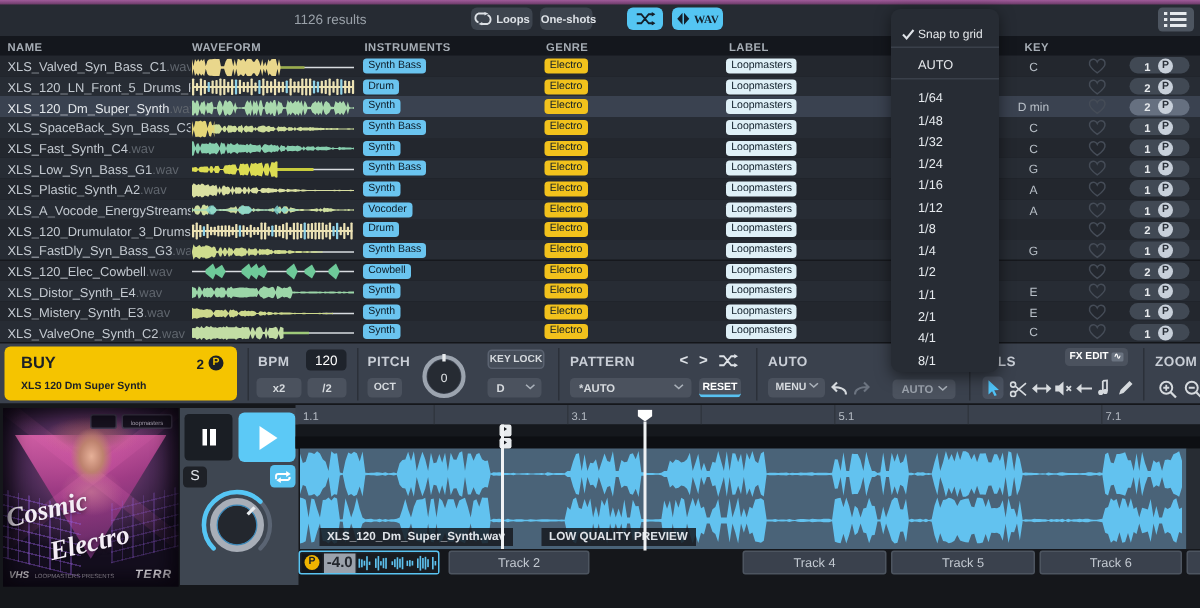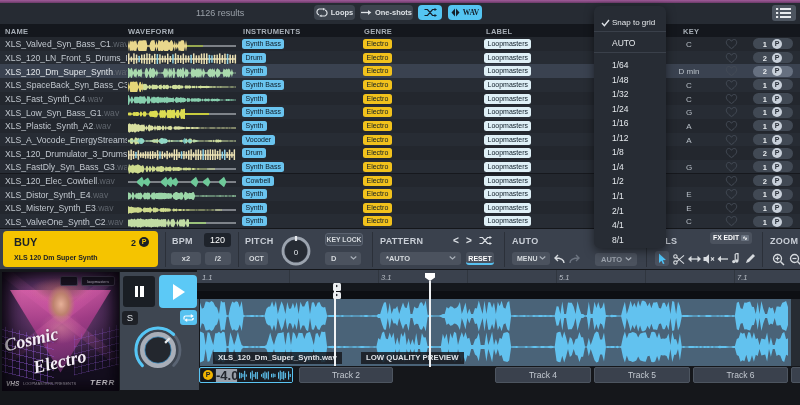--- a/index.html
+++ b/index.html
@@ -39,41 +39,41 @@
 #buy .b3 { position:absolute; right:22px; top:7px; font-size:9px; font-weight:bold; color:#1c2026; }
 #buy .coin { position:absolute; right:-13px; top:-0.5px; width:10px; height:10px; border-radius:50%; background:#1c2026; color:#f5c400; font-size:7px; font-weight:bold; text-align:center; line-height:10.5px; }
 #dropdown { position:absolute; left:594px; top:6px; width:72px; height:242px; background:#272c34; border-radius:6px; box-shadow:0 3px 10px rgba(0,0,0,0.5); z-index:50; }
 .dd-title { position:absolute; left:18px; top:12px; font-size:8px; color:#e6e9ec;text-align:center; }
 .dd-auto { position:absolute; left:18px; top:31.5px; font-size:8.5px; color:#e6e9ec; }
 .dd-sep { position:absolute; left:0; width:72px; height:1px; background:#3a404a; }
 .dd-item { position:absolute; left:18px; font-size:8.5px; color:#e6eaee; }
 #bottom { position:absolute; left:0; top:269px; width:800px; height:136px; background:#15171b; }
 #album { position:absolute; left:2px; top:3px; width:117px; height:119px; background:#0d0b12; overflow:hidden; }
 #cpanel { position:absolute; left:120px; top:3px; width:79px; height:118px; background:#3e4651; }
-#ruler { position:absolute; left:197px; top:1px; width:603px; height:13px; background:#3a414d;font-style:italic; }
+#ruler { position:absolute; left:197px; top:1px; width:603px; height:13px; background:#3a414d; }
 #wavetop { position:absolute; left:197px; top:14px; width:603px; height:16px; background:#15181d; }
 #wavetop2 { position:absolute; left:197px; top:22px; width:603px; height:8px; background:#0d0f13; }
 #wavebg { position:absolute; left:200px; top:30px; width:591px; height:67px; background:#4a6378; }
 #waveend { position:absolute; left:791px; top:30px; width:9px; height:67px; background:#272c33; }
 .wlab { position:absolute; top:83px; height:12px; background:rgba(22,25,30,0.85); color:#dfe3e8; font-size:7.8px; font-weight:bold; line-height:12px; padding:0 5px; }
 #tracks { position:absolute; left:197px; top:98px; width:603px; height:18px; }
 .tcell { position:absolute; top:0; height:16px; background:#3a414d; border:1px solid #4d5560; border-radius:2px; color:#c3c9d1; font-size:8.5px; text-align:center; line-height:15px; }
 </style></head>
 <body>
 <div id="app">
   <div id="topbar"></div>
   <div id="topline"></div>
   <div id="results">1126 results</div>
   <div class="tbtn" style="left:314px;width:41px">
     <svg width="12" height="9" viewBox="0 0 12 9">
         <path d="M3 7 a3.2 3.2 0 0 1 0 -6 h4.5 M9 2 a3.2 3.2 0 0 1 0 6 h-4" fill="none" stroke="#dde1e6" stroke-width="1.2"></path>
         <path d="M7 0 L9.6 1 L7 2.4 Z" fill="#dde1e6"></path>
         <path d="M5.5 6.6 L3 8 L5.5 9 Z" fill="#dde1e6"></path>
       </svg>Loops</div>
-  <div class="tbtn" style="left:360px;width:53px">
+  <div class="tbtn" style="left:360px;width:35px">
     <svg width="11" height="7" viewBox="0 0 11 7">
         <line x1="0" y1="3.5" x2="8" y2="3.5" stroke="#dde1e6" stroke-width="1.3"></line>
         <path d="M7 1 L10.3 3.5 L7 6 Z" fill="#dde1e6"></path>
       </svg>One-shots</div>
   <div class="tbtn bluebtn" style="left:418px;width:24px">
     <svg width="13" height="9" viewBox="0 0 13 9">
         <path d="M0.5 1.5 h3 l5 6 h3 M0.5 7.5 h3 l5 -6 h3" fill="none" stroke="#14202b" stroke-width="1.2"></path>
         <path d="M10.5 0 l2.5 1.5 l-2.5 1.5 Z M10.5 6 l2.5 1.5 l-2.5 1.5 Z" fill="#14202b"></path>
       </svg>
     </div>
@@ -617,21 +617,21 @@
         <div style="position:absolute;left:2.2px;top:1.4px;width:0;height:0;border-left:3.2px solid #16181d;border-top:2.4px solid transparent;border-bottom:2.4px solid transparent"></div>
       </div>
     <div style="position:absolute;left:334px;top:14px;width:1.5px;height:83px;background:#f0f2f4"></div>
     <div style="position:absolute;left:429px;top:12px;width:1.5px;height:86px;background:#f0f2f4"></div>
     <div style="position:absolute;left:425px;top:4px;width:10px;height:8px;background:#fff;clip-path:polygon(0 0,100% 0,100% 55%,50% 100%,0 55%)"></div>
     <div id="tracks">
       <div class="tcell" style="left:2px;width:94px;background:#20242a;border:1.5px solid #5ac4f2">
         <div style="position:absolute;left:1px;top:0.5px;width:14px;height:13px;background:#14171c">
             <div style="position:absolute;left:2px;top:1.5px;width:10px;height:10px;background:#f0b400;border-radius:50%;color:#1c2026;font-size:7px;font-weight:bold;line-height:10.5px">P</div>
           </div>
-        <div style="position:absolute;left:16px;top:0.5px;width:21px;height:13px;background:#9aa1ab;color:#23272e;font-size:13px;font-weight:bold;line-height:13px">-4.0</div>
+        <div style="position:absolute;left:16px;top:0.5px;width:21px;height:13px;background:#9aa1ab;color:#23272e;font-size:10px;font-weight:bold;line-height:13px">-4.0</div>
         <div style="position:absolute;left:38px;top:0.5px;width:54px;height:13px;background:#181b20"><svg width="54" height="13" viewBox="0 0 54 13">
               <rect x="1.0" y="3.5" width="1.1" height="6.0" fill="#5ec2ef"></rect>
               <rect x="2.7" y="3.9" width="1.1" height="5.3" fill="#5ec2ef"></rect>
               <rect x="4.4" y="4.8" width="1.1" height="3.3" fill="#5ec2ef"></rect>
               <rect x="6.1" y="1.8" width="1.1" height="9.3" fill="#5ec2ef"></rect>
               <rect x="7.8" y="5.4" width="1.1" height="2.3" fill="#5ec2ef"></rect>
               <rect x="12.0" y="3.3" width="1.1" height="6.3" fill="#5ec2ef"></rect>
               <rect x="13.7" y="1.7" width="1.1" height="9.6" fill="#5ec2ef"></rect>
               <rect x="15.4" y="5.1" width="1.1" height="2.9" fill="#5ec2ef"></rect>
               <rect x="17.1" y="3.1" width="1.1" height="6.7" fill="#5ec2ef"></rect>

